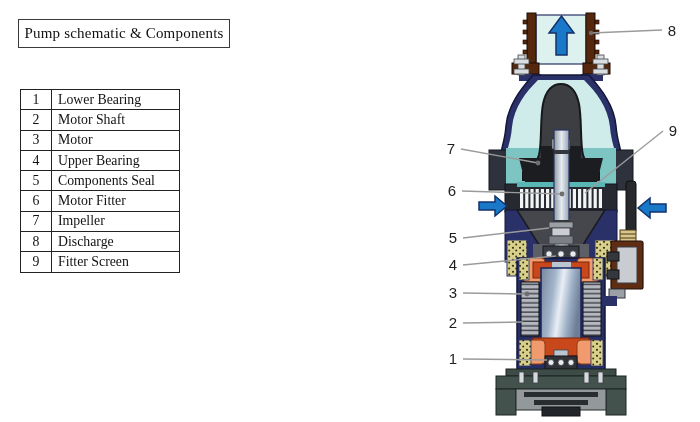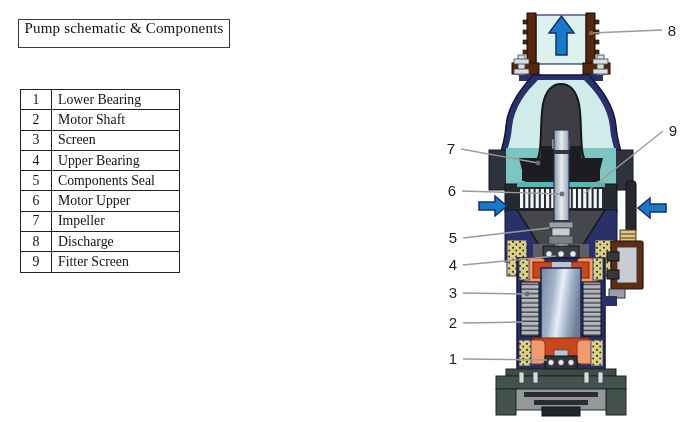--- a/index.html
+++ b/index.html
@@ -2,21 +2,21 @@
 <html><head>
 <meta charset="utf-8">
 <style>
   html,body{margin:0;padding:0;background:#ffffff;}
   .stage{
     position:relative;width:700px;height:422px;background:#ffffff;overflow:hidden;
     font-family:"Liberation Serif","DejaVu Serif",serif;color:#111;
   }
   .title-box{
     position:absolute;left:18px;top:19px;width:210px;height:27px;
-    border:1px solid #3a3a3a;display:flex;justify-content:center;
+    border:1px solid #3a3a3a;display:flex;align-items:center;justify-content:center;
     font-size:15px;letter-spacing:.2px;background:#fff;
   }
   table.components{
     position:absolute;left:20px;top:89px;width:160px;
     border-collapse:collapse;font-size:13.8px;background:#fff;
   }
   table.components td{
     border:1px solid #222;height:19.3px;padding:0 16px 0 6px;vertical-align:middle;
     white-space:nowrap;
   }
@@ -41,33 +41,33 @@
       <tr>
           <td class="num">1</td>
           <td>Lower Bearing</td>
         </tr>
       <tr>
           <td class="num">2</td>
           <td>Motor Shaft</td>
         </tr>
       <tr>
           <td class="num">3</td>
-          <td>Screen</td>
+          <td>Motor</td>
         </tr>
       <tr>
           <td class="num">4</td>
           <td>Upper Bearing</td>
         </tr>
       <tr>
           <td class="num">5</td>
           <td>Components Seal</td>
         </tr>
       <tr>
           <td class="num">6</td>
-          <td>Motor Upper</td>
+          <td>Motor Fitter</td>
         </tr>
       <tr>
           <td class="num">7</td>
           <td>Impeller</td>
         </tr>
       <tr>
           <td class="num">8</td>
           <td>Discharge</td>
         </tr>
       <tr>

